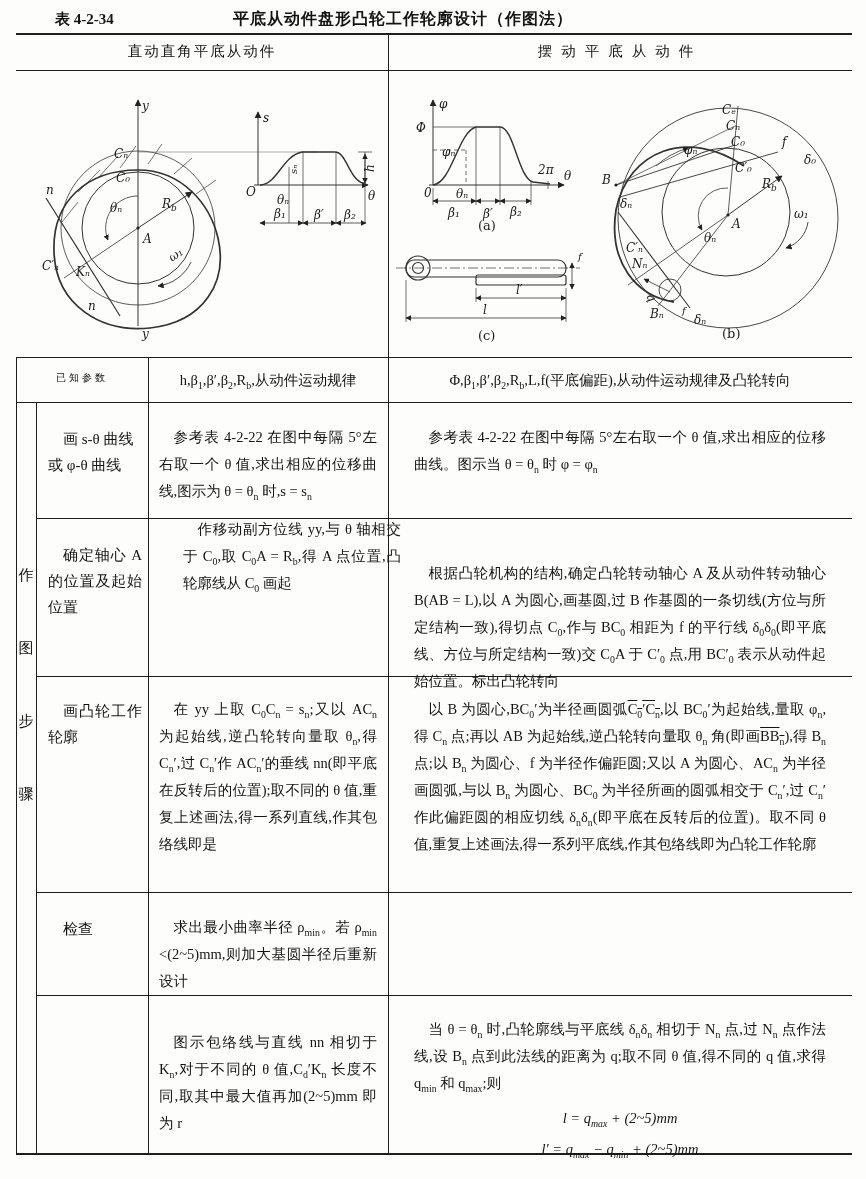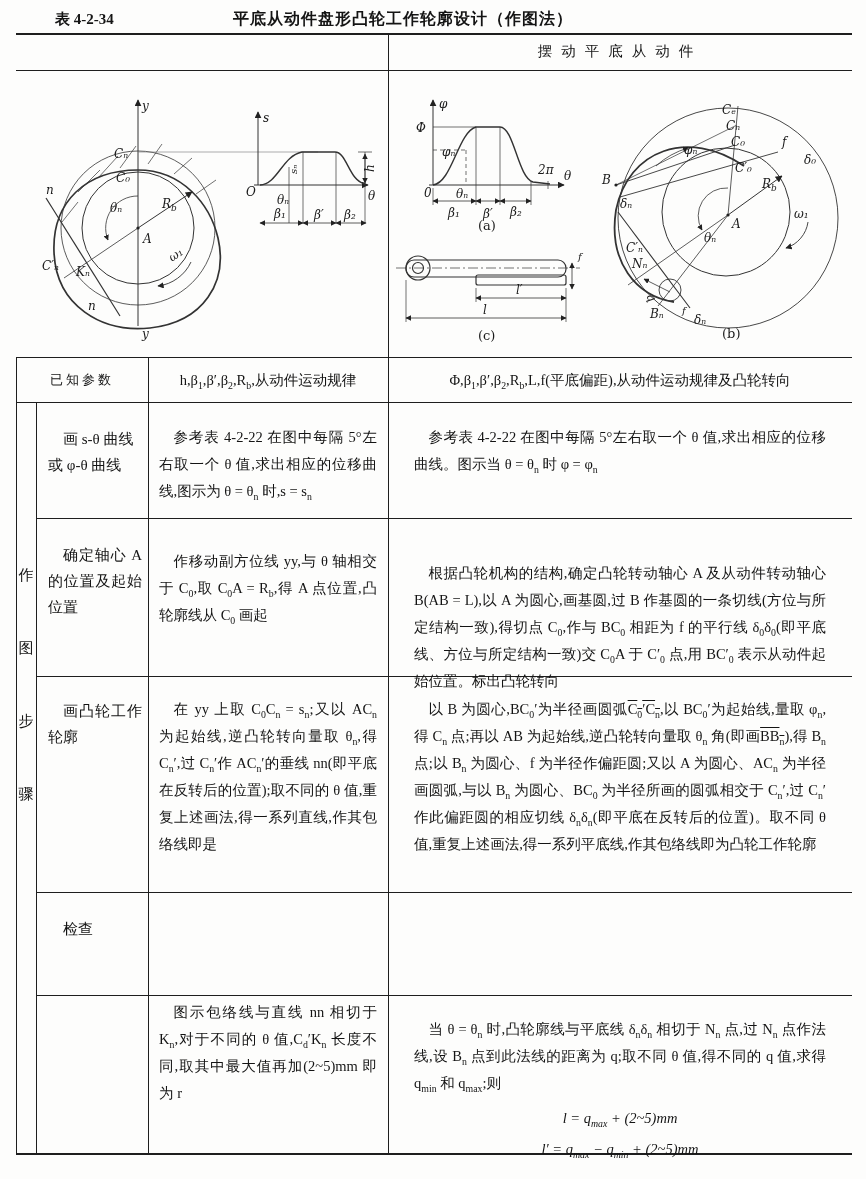--- a/index.html
+++ b/index.html
@@ -6,21 +6,21 @@
   .page{position:relative;width:866px;height:1179px;background:#fdfdfc;
         font-family:"Liberation Serif","DejaVu Serif",serif;color:#141414;overflow:hidden;}
   .hline{position:absolute;background:#1e1e1e;height:1px;}
   .hline.bold{height:2px;}
   .vline{position:absolute;background:#1e1e1e;width:1px;}
   .tableno{position:absolute;left:55px;top:10px;font-size:15px;font-weight:bold;}
   .title{position:absolute;left:0;right:60px;top:9px;text-align:center;font-size:16px;font-weight:bold;letter-spacing:1px;}
   .colhead{position:absolute;top:42px;font-size:14.5px;font-weight:normal;text-align:center;}
   .colhead.left{left:16px;width:372px;letter-spacing:2px;}
   .colhead.right{left:388px;width:464px;letter-spacing:9px;}
-  .known-label{position:absolute;left:16px;top:371px;width:132px;text-align:center;font-size:13px;letter-spacing:3px;}
+  .known-label{position:absolute;left:16px;top:371px;width:132px;text-align:center;font-size:10px;letter-spacing:3px;}
   .known-cell{position:absolute;top:371px;font-size:14.5px;text-align:center;}
   .known-cell.l{left:148px;width:240px;}
   .known-cell.r{left:388px;width:464px;}
   .steps-rail{position:absolute;left:16px;top:566px;width:20px;height:238px;
               display:flex;flex-direction:column;justify-content:space-between;align-items:center;font-size:15px;}
   .stepname{position:absolute;left:36px;width:112px;box-sizing:border-box;
             padding:0 6px 0 12px;font-size:15px;line-height:26px;text-align:justify;text-indent:1em;}
   .cellL{position:absolute;left:148px;width:240px;box-sizing:border-box;
          padding:0 11px;font-size:14.5px;line-height:27px;text-align:justify;text-indent:1em;}
   .cellR{position:absolute;left:388px;width:464px;box-sizing:border-box;
@@ -47,20 +47,21 @@
   <div class="hline" style="left:36px;top:518px;width:816px;"></div>
   <div class="hline" style="left:36px;top:676px;width:816px;"></div>
   <div class="hline" style="left:36px;top:892px;width:816px;"></div>
   <div class="hline" style="left:36px;top:995px;width:816px;"></div>
   <div class="hline bold" style="left:16px;top:1153px;width:836px;"></div>
   <div class="vline" style="left:388px;top:35px;height:1118px;"></div>
   <div class="vline" style="left:148px;top:357px;height:796px;"></div>
   <div class="vline" style="left:36px;top:402px;height:751px;"></div>
   <div class="vline" style="left:16px;top:357px;height:796px;"></div>
 
+  <div class="colhead left">直动直角平底从动件</div>
   <div class="colhead right">摆动平底从动件</div>
 
   <svg style="position:absolute;left:16px;top:70px;" width="372" height="287" viewBox="0 0 372 287">
     <defs>
       <marker id="ar1" viewBox="0 0 10 10" refX="9" refY="5" markerWidth="7" markerHeight="7" orient="auto-start-reverse">
         <path d="M0,0L10,5L0,10z" fill="#222"></path>
       </marker>
     </defs>
     <g stroke="#333" fill="none" stroke-width="1">
       <line x1="122" y1="256" x2="122" y2="30" marker-end="url(#ar1)"></line>
@@ -224,30 +225,31 @@
     <span>图</span>
     <span>步</span>
     <span>骤</span>
   </div>
 
   <div class="stepname" style="top:426px;">画 s-θ 曲线<br>或 φ-θ 曲线</div>
   <div class="cellL" style="top:424px;">参考表 4-2-22 在图中每隔 5°左右取一个 θ 值,求出相应的位移曲线,图示为 θ = θ<sub>n</sub> 时,s = s<sub>n</sub></div>
   <div class="cellR" style="top:424px;">参考表 4-2-22 在图中每隔 5°左右取一个 θ 值,求出相应的位移曲线。图示当 θ = θ<sub>n</sub> 时 φ = φ<sub>n</sub></div>
 
   <div class="stepname" style="top:542px;">确定轴心 A 的位置及起始位置</div>
-  <div class="cellL" style="top:548px;">作移动副方位线 yy,与 θ 轴相交于 C<sub>0</sub>,取 C<sub>0</sub>A = R<sub>b</sub>,得 A 点位置,凸轮廓线从 C<sub>0</sub> 画起</div>
+  <div class="cellL" style="top:516px;margin-left:24px;">作移动副方位线 yy,与 θ 轴相交于 C<sub>0</sub>,取 C<sub>0</sub>A = R<sub>b</sub>,得 A 点位置,凸轮廓线从 C<sub>0</sub> 画起</div>
   <div class="cellR" style="top:540px;margin-top:20px;">根据凸轮机构的结构,确定凸轮转动轴心 A 及从动件转动轴心 B(AB = L),以 A 为圆心,画基圆,过 B 作基圆的一条切线(方位与所定结构一致),得切点 C<sub>0</sub>,作与 BC<sub>0</sub> 相距为 f 的平行线 δ<sub>0</sub>δ<sub>0</sub>(即平底线、方位与所定结构一致)交 C<sub>0</sub>A 于 C′<sub>0</sub> 点,用 BC′<sub>0</sub> 表示从动件起始位置。标出凸轮转向</div>
 
   <div class="stepname" style="top:698px;">画凸轮工作轮廓</div>
   <div class="cellL" style="top:696px;">在 yy 上取 C<sub>0</sub>C<sub>n</sub> = s<sub>n</sub>;又以 AC<sub>n</sub> 为起始线,逆凸轮转向量取 θ<sub>n</sub>,得 C<sub>n</sub>′,过 C<sub>n</sub>′作 AC<sub>n</sub>′的垂线 nn(即平底在反转后的位置);取不同的 θ 值,重复上述画法,得一系列直线,作其包络线即是</div>
   <div class="cellR" style="top:696px;">以 B 为圆心,BC<sub>0</sub>′为半径画圆弧<span class="arc">C<sub>0</sub>′C<sub>n</sub></span>,以 BC<sub>0</sub>′为起始线,量取 φ<sub>n</sub>,得 C<sub>n</sub> 点;再以 AB 为起始线,逆凸轮转向量取 θ<sub>n</sub> 角(即画<span class="arc">BB<sub>n</sub></span>),得 B<sub>n</sub> 点;以 B<sub>n</sub> 为圆心、f 为半径作偏距圆;又以 A 为圆心、AC<sub>n</sub> 为半径画圆弧,与以 B<sub>n</sub> 为圆心、BC<sub>0</sub> 为半径所画的圆弧相交于 C<sub>n</sub>′,过 C<sub>n</sub>′作此偏距圆的相应切线 δ<sub>n</sub>δ<sub>n</sub>(即平底在反转后的位置)。取不同 θ 值,重复上述画法,得一系列平底线,作其包络线即为凸轮工作轮廓</div>
 
   <div class="stepname" style="top:916px;">检查</div>
+  <div class="cellL" style="top:914px;">求出最小曲率半径 ρ<sub>min</sub>。若 ρ<sub>min</sub> &lt;(2~5)mm,则加大基圆半径后重新设计</div>
   <div class="cellR" style="top:914px;"></div>
 
-  <div class="cellL" style="top:999px;">图示包络线与直线 nn 相切于 K<sub>n</sub>,对于不同的 θ 值,C<sub>d</sub>′K<sub>n</sub> 长度不同,取其中最大值再加(2~5)mm 即为 r</div>
+  <div class="cellL" style="top:1029px;">图示包络线与直线 nn 相切于 K<sub>n</sub>,对于不同的 θ 值,C<sub>d</sub>′K<sub>n</sub> 长度不同,取其中最大值再加(2~5)mm 即为 r</div>
   <div class="cellR" style="top:1016px;">
     <div>当 θ = θ<sub>n</sub> 时,凸轮廓线与平底线 δ<sub>n</sub>δ<sub>n</sub> 相切于 N<sub>n</sub> 点,过 N<sub>n</sub> 点作法线,设 B<sub>n</sub> 点到此法线的距离为 q;取不同 θ 值,得不同的 q 值,求得 q<sub>min</sub> 和 q<sub>max</sub>;则</div>
     <div class="formula">l = q<sub>max</sub> + (2~5)mm</div>
     <div class="formula" style="margin-top:0;">l′ = q<sub>max</sub> − q<sub>min</sub> + (2~5)mm</div>
   </div>
 
 </div>
 
 </body></html>

